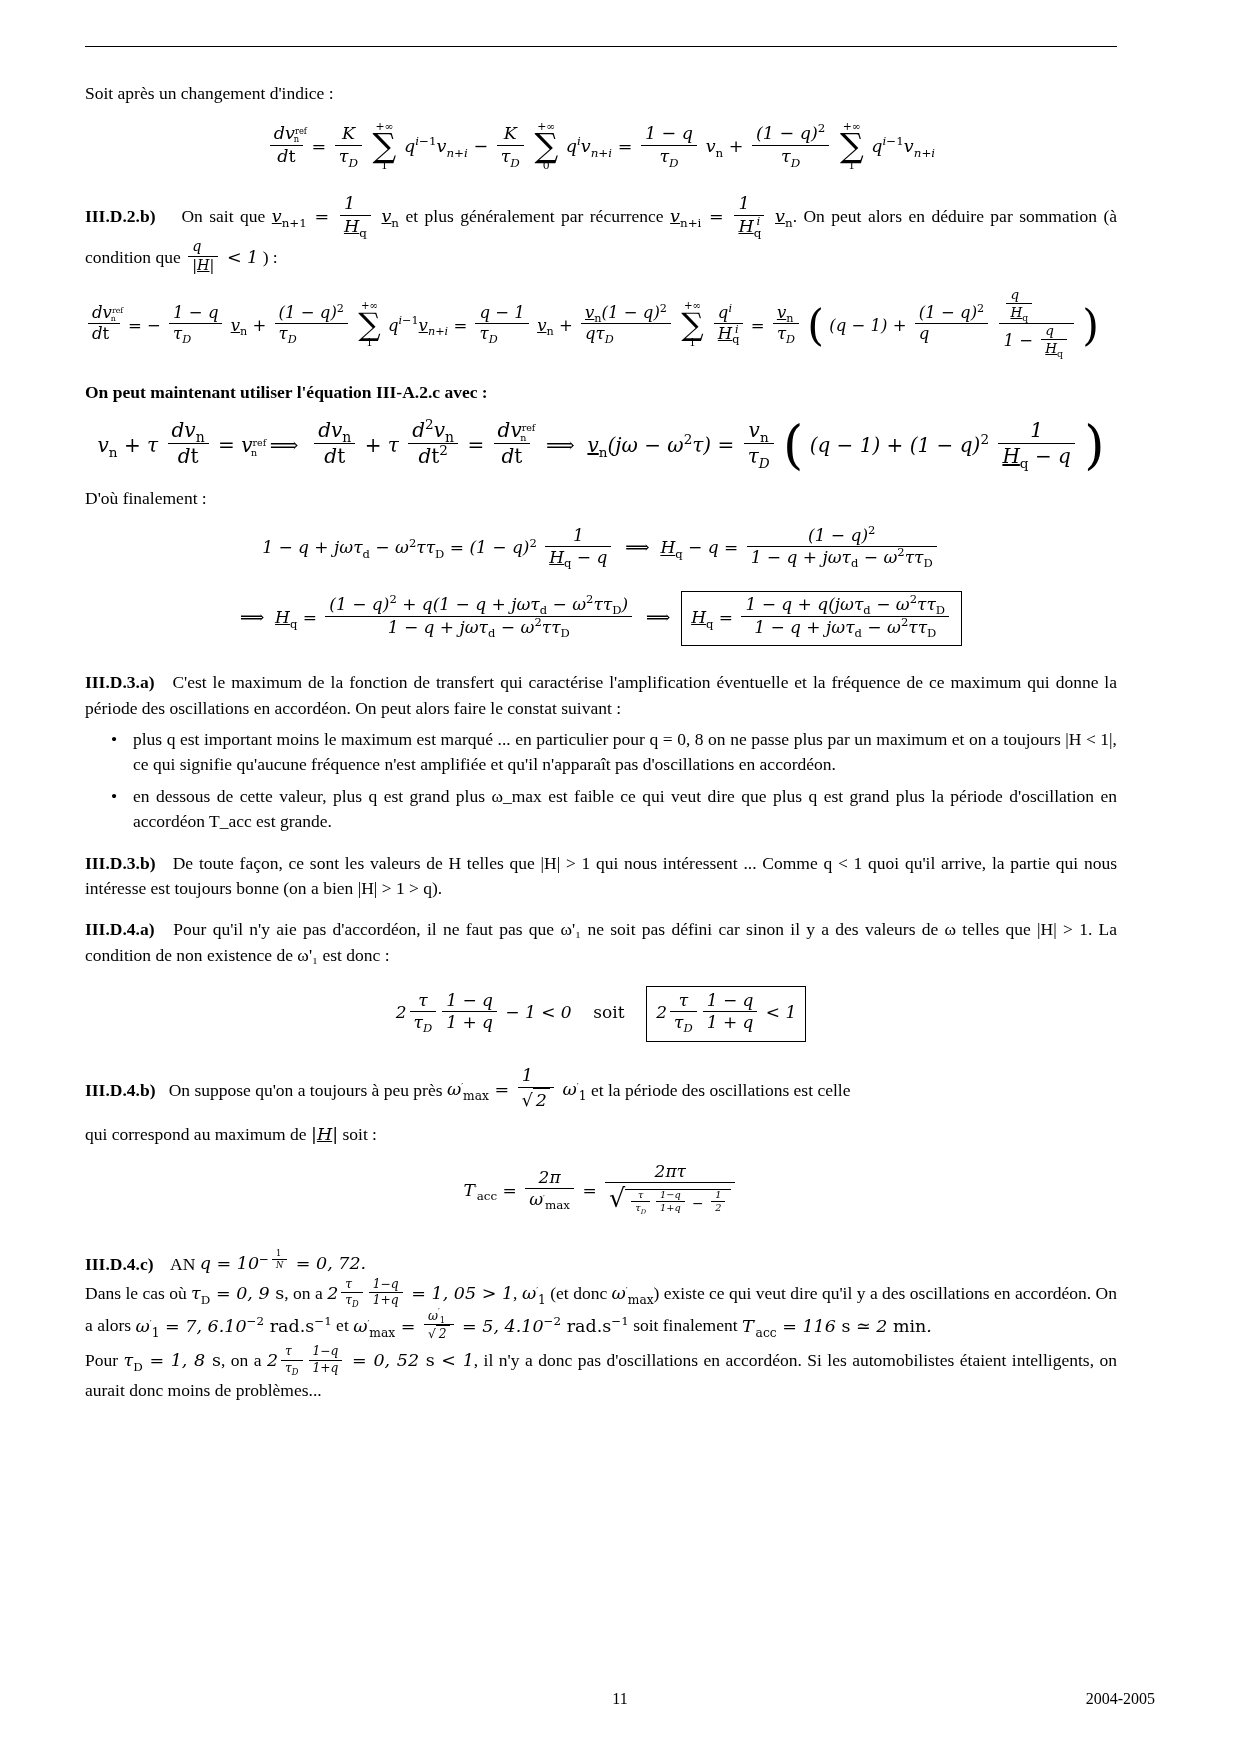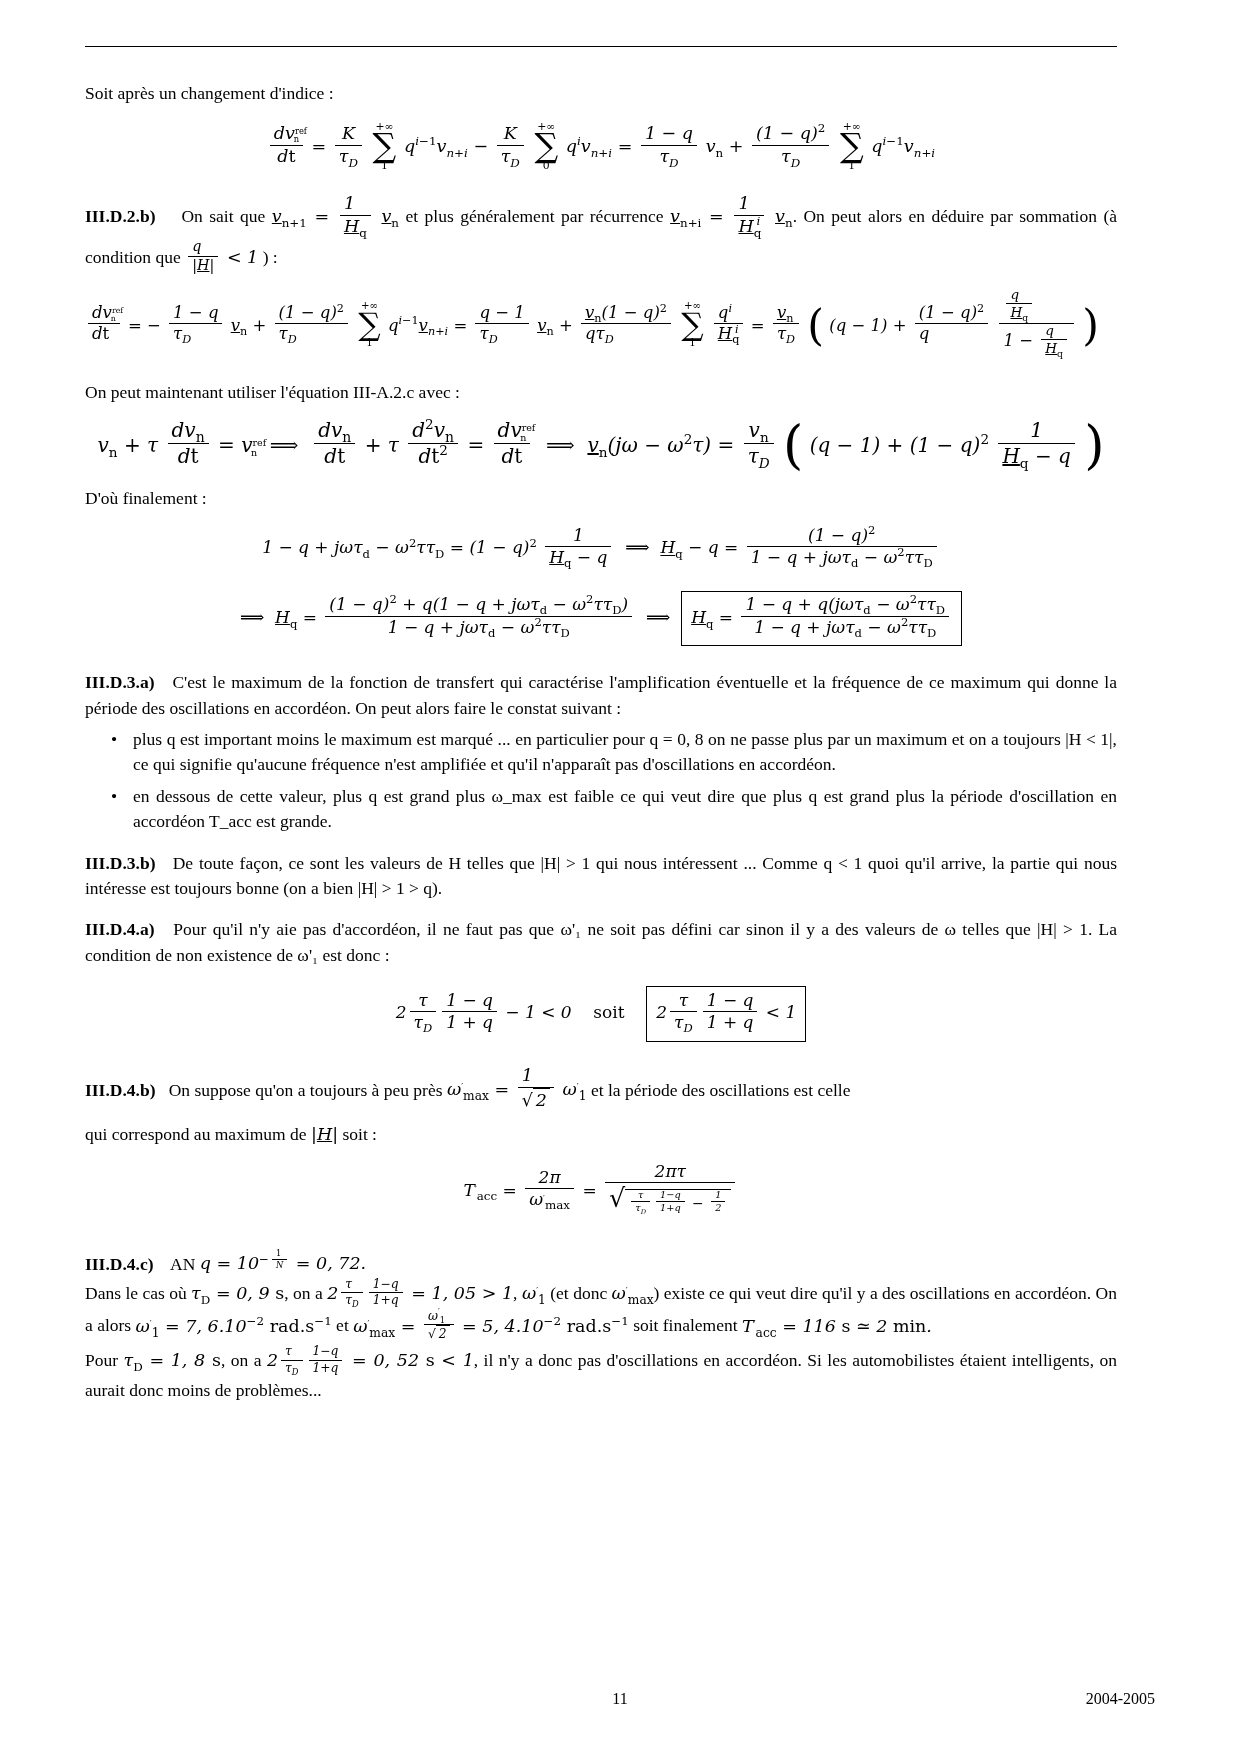--- a/index.html
+++ b/index.html
@@ -121,21 +121,21 @@
       <span class="frac"><span class="num"><span class="mi">q</span><sup class="mr"><span class="mi">i</span></sup></span><span class="den"><span class="ul mi">H</span><sub class="mr">q</sub><sup class="mr" style="margin-left:-0.4em"><span class="mi">i</span></sup></span></span>
       =
       <span class="frac"><span class="num"><span class="ul mi">v</span><sub class="mr">n</sub></span><span class="den"><span class="mi">τ</span><sub>D</sub></span></span>
       <span class="paren">(</span>
       (<span class="mi">q</span> − 1) +
       <span class="frac"><span class="num">(1 − <span class="mi">q</span>)<sup class="mr">2</sup></span><span class="den"><span class="mi">q</span></span></span>
       <span class="frac"><span class="num"><span class="frac sm"><span class="num"><span class="mi">q</span></span><span class="den"><span class="ul mi">H</span><sub class="mr">q</sub></span></span></span><span class="den">1 − <span class="frac sm"><span class="num"><span class="mi">q</span></span><span class="den"><span class="ul mi">H</span><sub class="mr">q</sub></span></span></span></span>
       <span class="paren">)</span>
     </div>
 
-    <p class="para" style="margin-top:18px;">On peut maintenant utiliser l'équation III-A.2.c avec :</p>
+    <p class="para" style="margin-top:18px;font-weight:bold;">On peut maintenant utiliser l'équation III-A.2.c avec :</p>
 
     <div class="eq math" style="font-size:20px;">
       <span class="mi">v</span><sub class="mr">n</sub> + <span class="mi">τ</span>
       <span class="frac"><span class="num">d<span class="mi">v</span><sub class="mr xs">n</sub></span><span class="den">d<span class="mr">t</span></span></span>
       = <span class="mi">v</span><span class="xs mr"><sup>ref</sup><sub style="margin-left:-1.6em">n</sub></span>
       &nbsp;⟹&nbsp;
       <span class="frac"><span class="num">d<span class="mi">v</span><sub class="mr xs">n</sub></span><span class="den">d<span class="mr">t</span></span></span>
       + <span class="mi">τ</span>
       <span class="frac"><span class="num">d<sup class="mr">2</sup><span class="mi">v</span><sub class="mr xs">n</sub></span><span class="den">d<span class="mr">t</span><sup class="mr">2</sup></span></span>
       =

